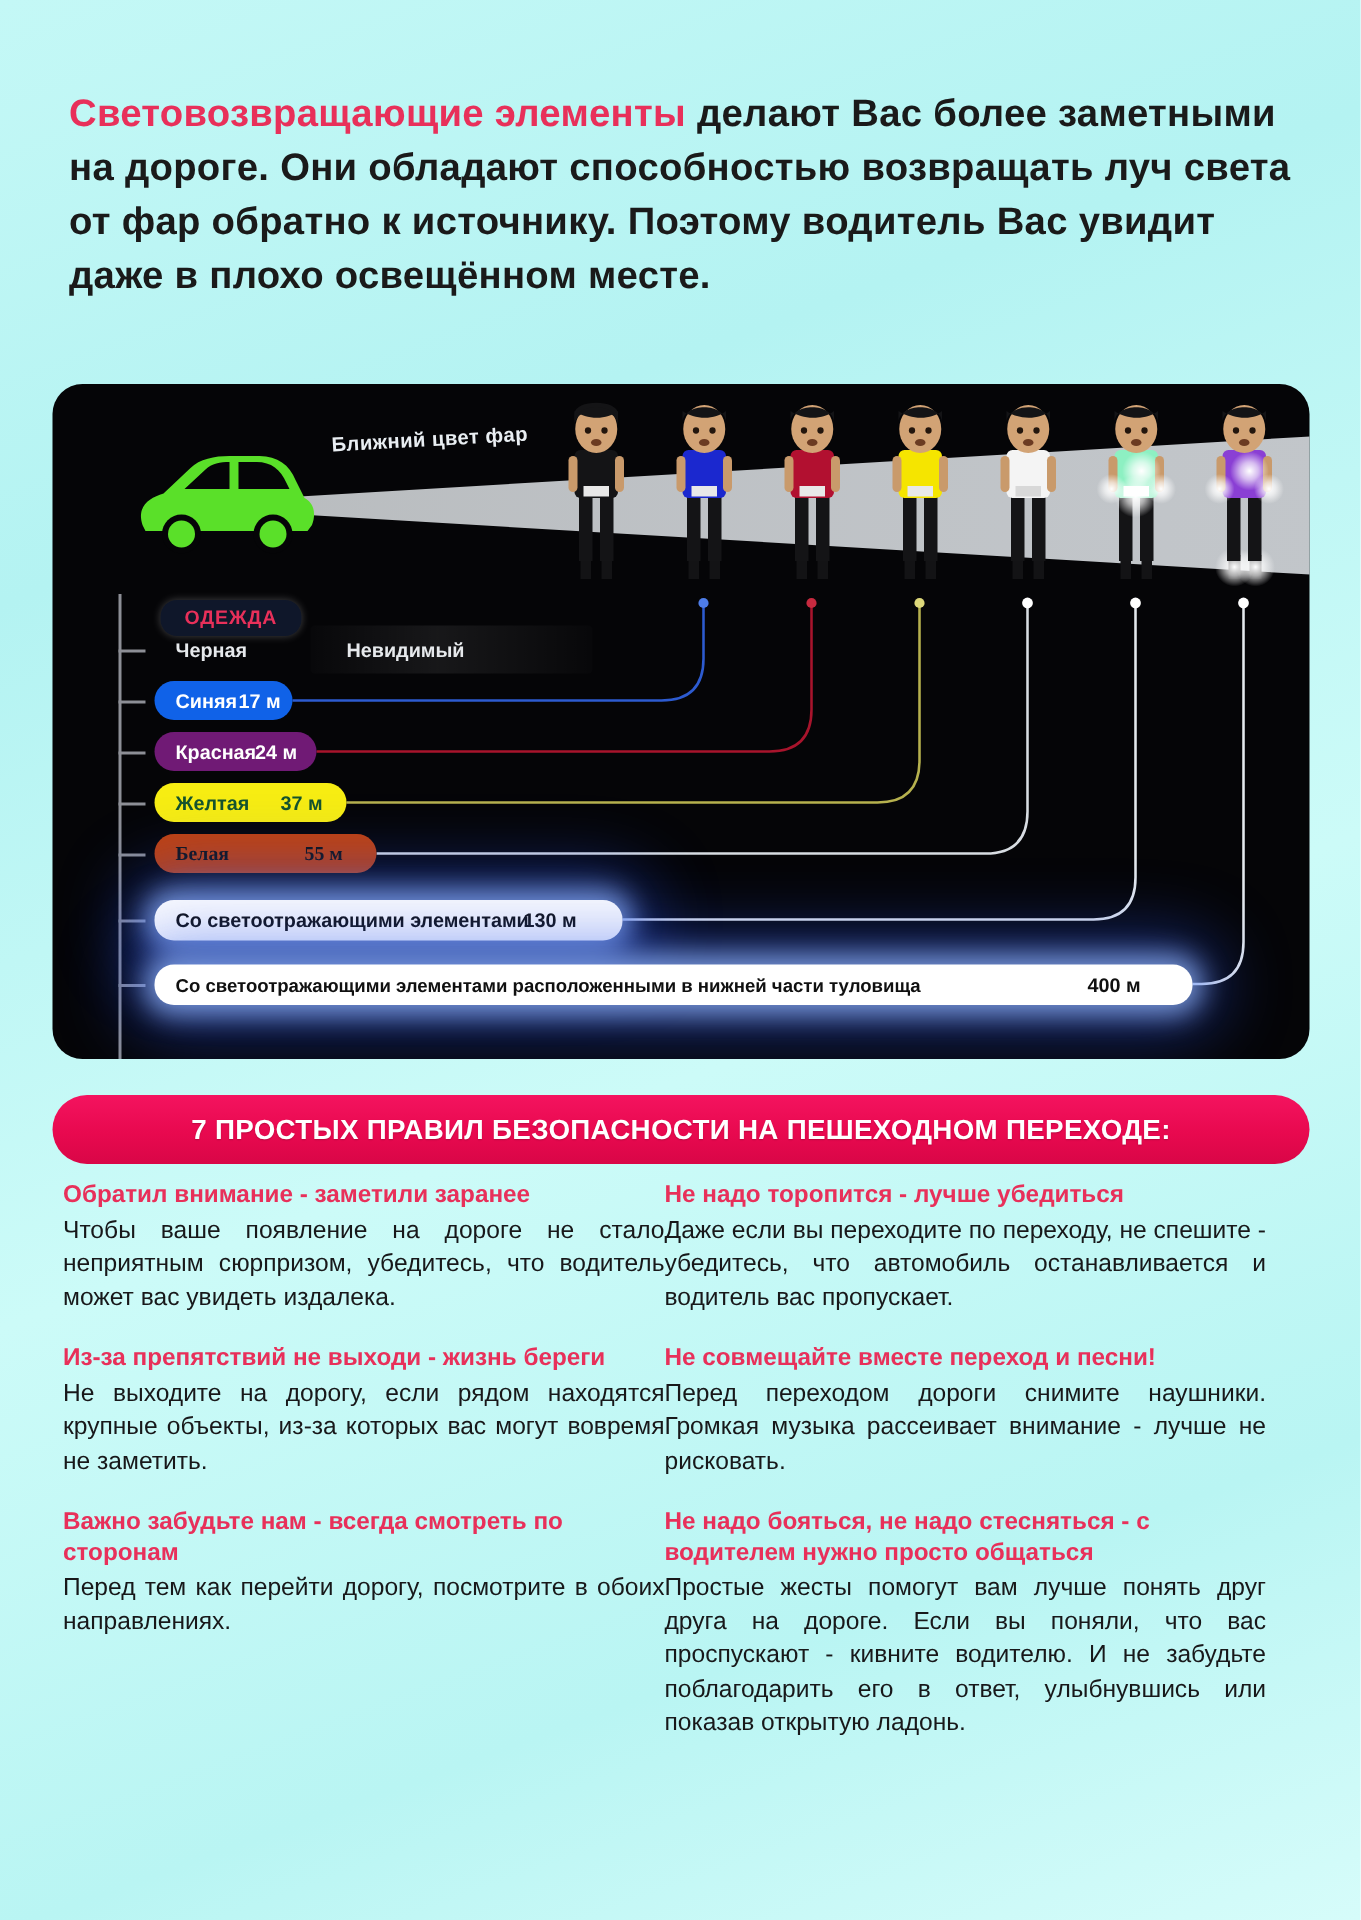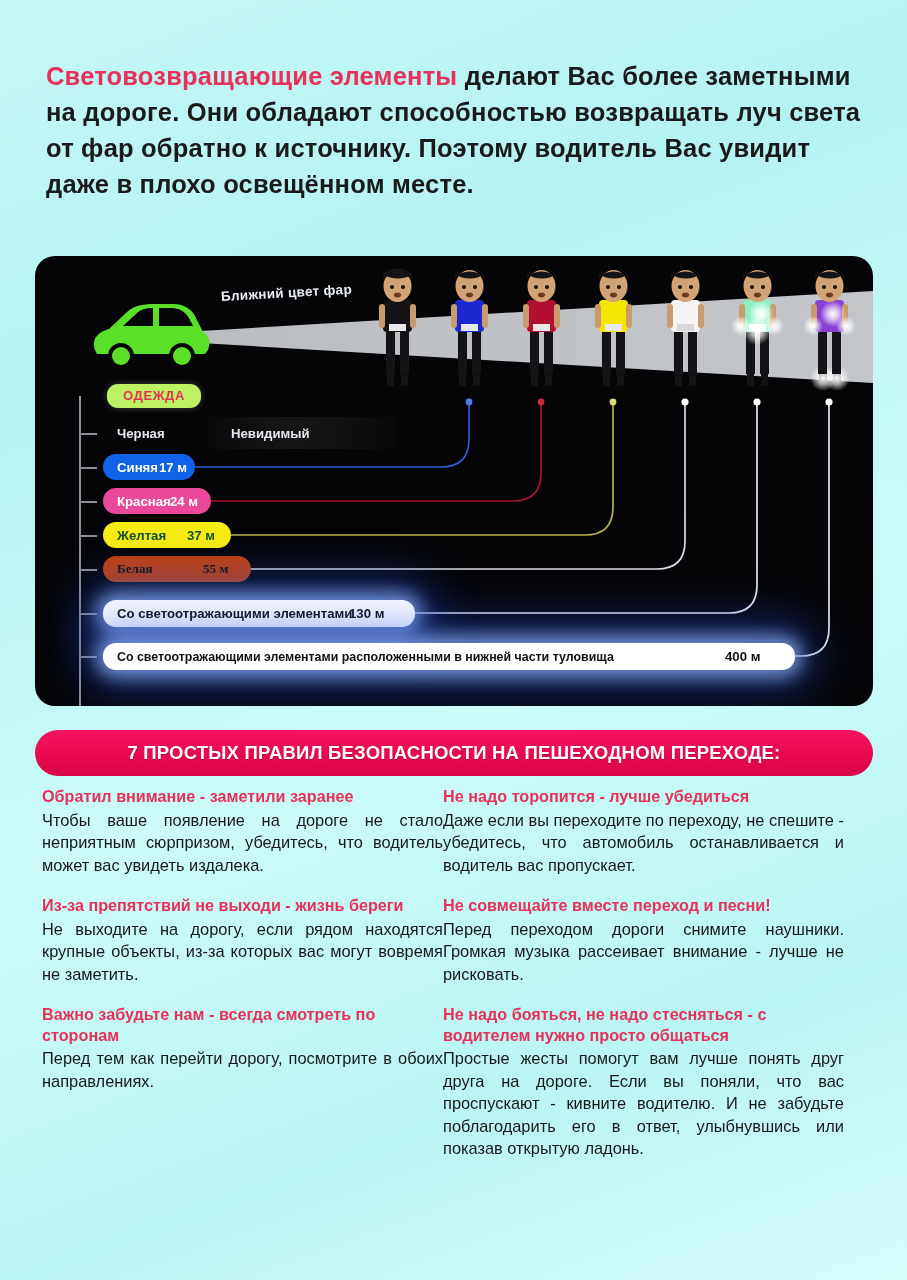--- a/index.html
+++ b/index.html
@@ -73,22 +73,22 @@
   .people {
     position: absolute;
     left: 0; top: 0;
     width: 838px; height: 140px;
   }
 
   
   .odezhda {
     position: absolute;
     left: 72px;
-    top: 128px;
-    background: #bef264;
+    top: 144px;
+    background: #0f172a;
     color: #e8305a;
     font-size: 13px;
     font-weight: bold;
     padding: 4px 16px 5px;
     border-radius: 11px;
     letter-spacing: 0.6px;
     box-shadow: 0 0 6px rgba(255,255,255,.25);
   }
 
   
@@ -118,21 +118,21 @@
     position: absolute;
     left: 104px;
     top: -3px;
     width: 188px;
     height: 32px;
     background: linear-gradient(90deg, rgba(255,255,255,.012), rgba(255,255,255,.075) 45%, rgba(255,255,255,.012));
     border-radius: 3px;
   }
 
   .bar-blue   { background: #1062e8; color: #ffffff; }
-  .bar-red    { background: #ec4899; color: #ffffff; }
+  .bar-red    { background: #701a75; color: #ffffff; }
   .bar-yellow { background: #f7ed12; color: #14532d; }
   .bar-white  { background: #c2410c; color: #121212; font-family: Liberation Serif, serif; }
 
   .bar-refl {
     background: #ffffff;
     color: #101010;
     box-shadow: 0 0 18px 7px rgba(150,185,255,.75),
                 0 0 46px 20px rgba(40,80,230,.45);
   }
 

